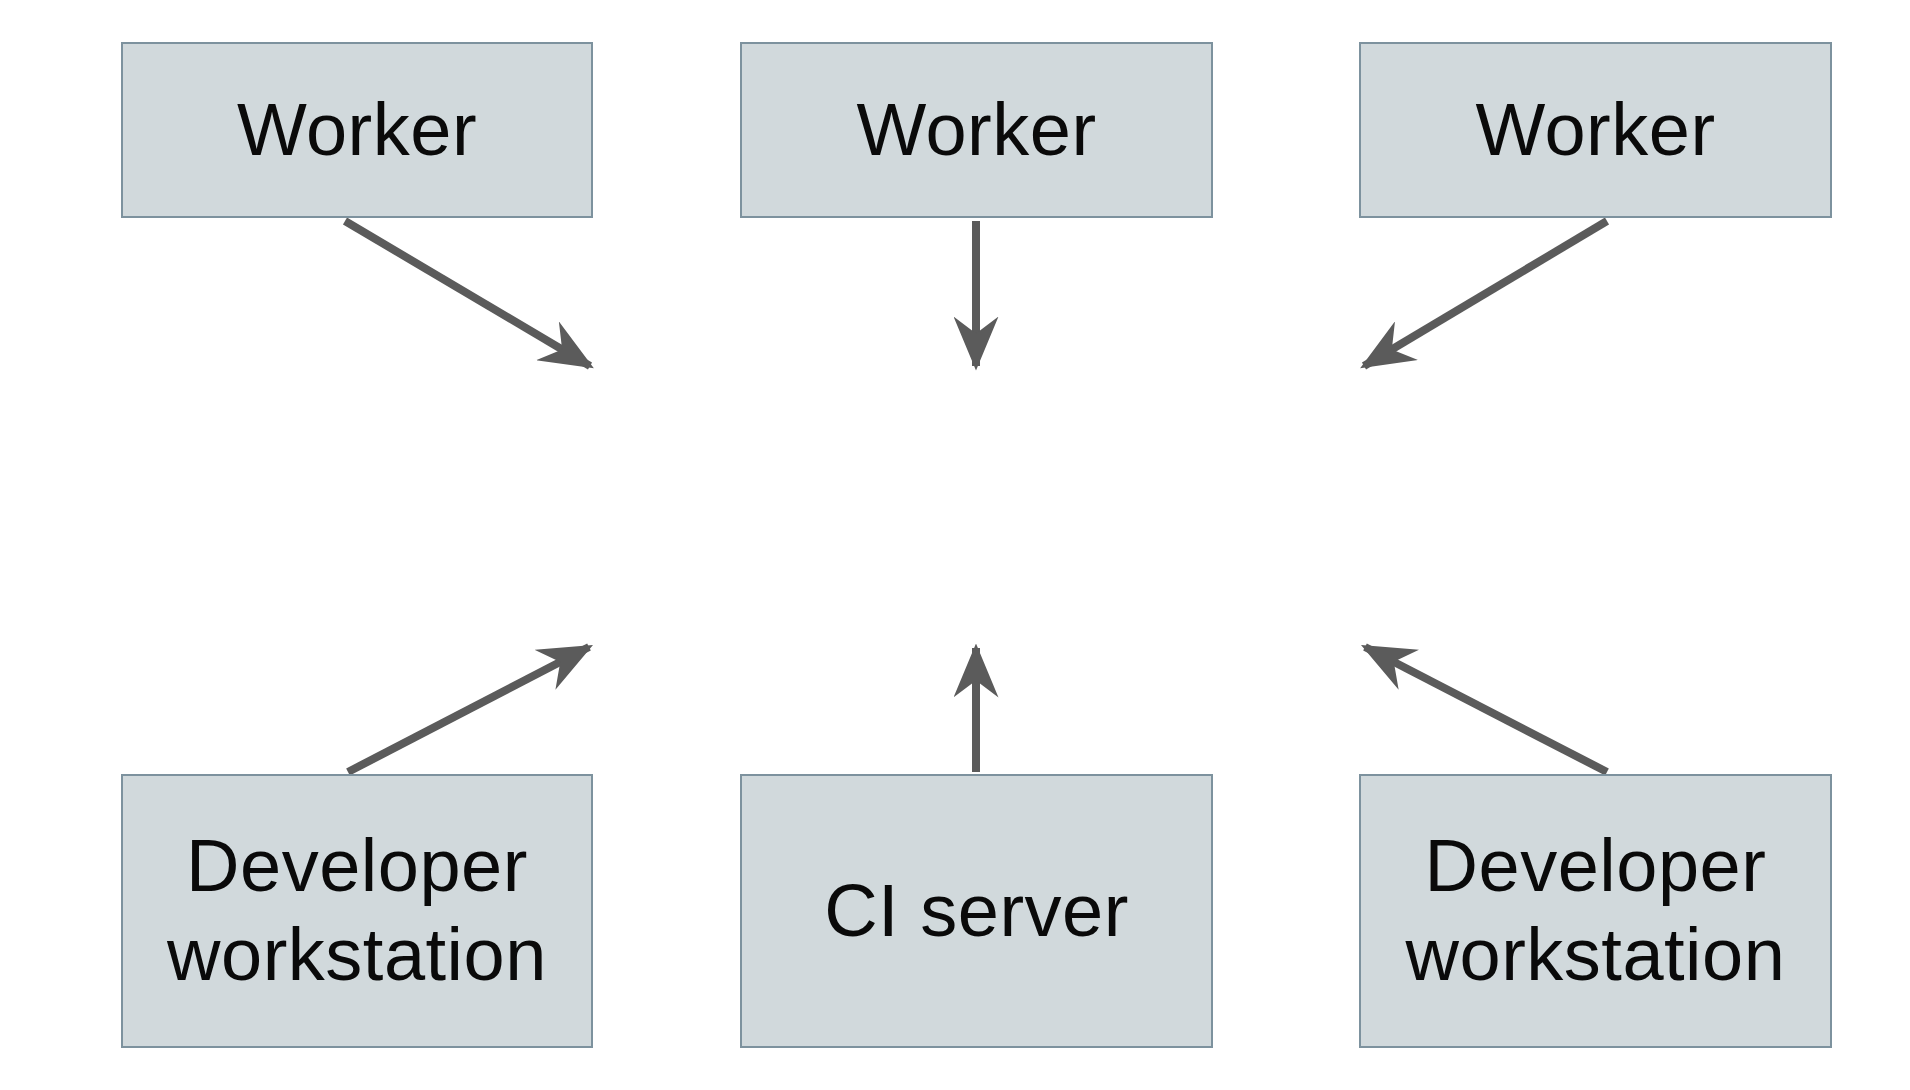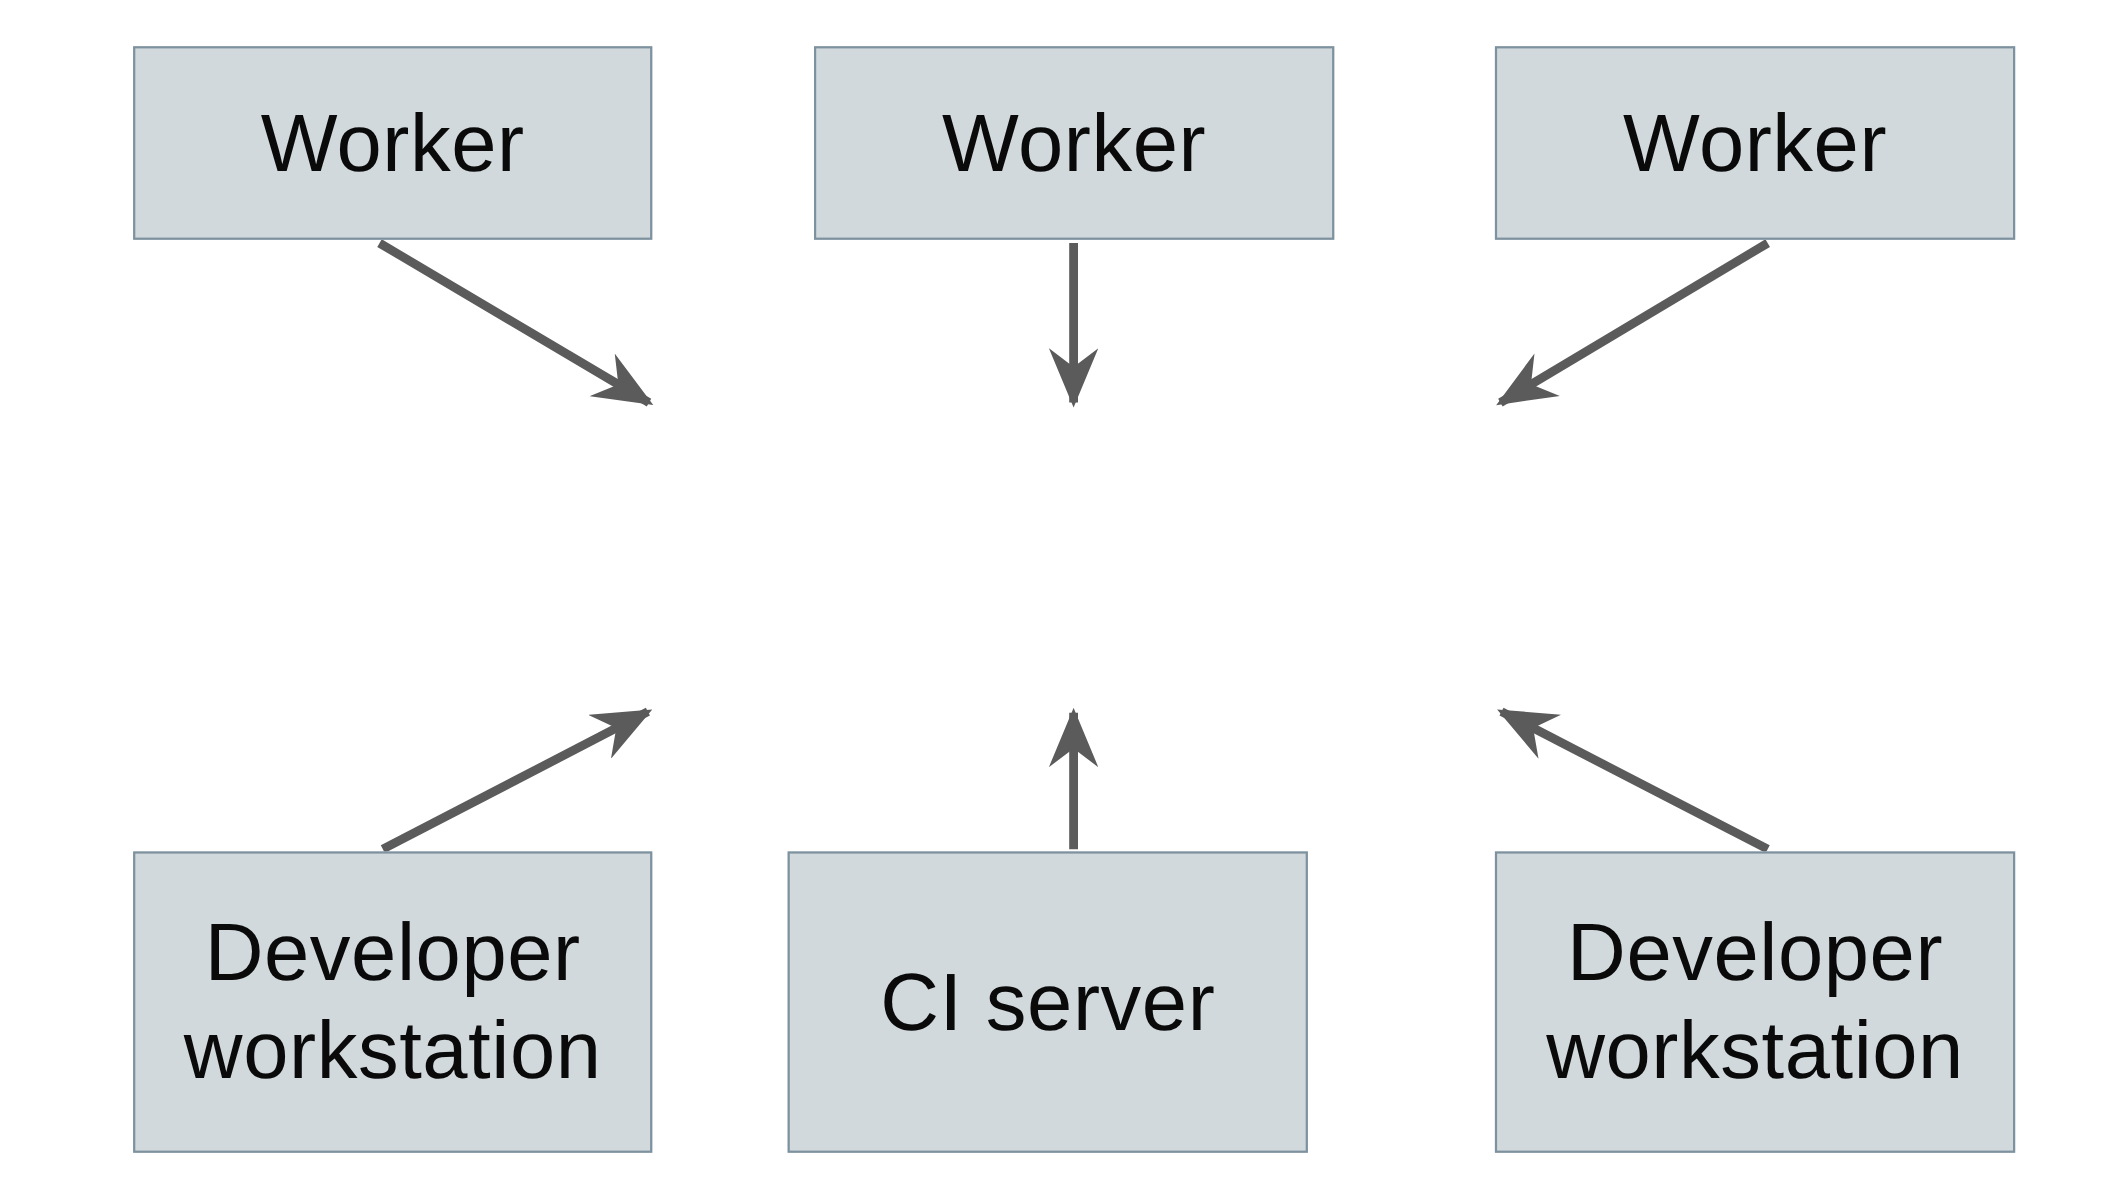--- a/index.html
+++ b/index.html
@@ -43,21 +43,21 @@
   }
   .node span { display: block; padding: 0 10px; }
   
   .n-worker-1 { left: 121px; top: 42px;  width: 472px; height: 176px; }
   .n-worker-2 { left: 740px; top: 42px;  width: 473px; height: 176px; }
   .n-worker-3 { left: 1359px; top: 42px; width: 473px; height: 176px; }
   
   .n-build-master { left: 593px; top: 369px; width: 766px; height: 274px; }
   
   .n-dev-left  { left: 121px; top: 774px;  width: 472px; height: 274px; }
-  .n-ci-server { left: 716px; top: 774px;  width: 473px; height: 274px; justify-content: center; }
+  .n-ci-server { left: 740px; top: 774px;  width: 473px; height: 274px; justify-content: center; }
   .n-dev-right { left: 1359px; top: 774px; width: 473px; height: 274px; }
 </style>
 </head>
 <body>
 
 <div class="stage">
 
   <svg class="arrows" viewBox="0 0 1910 1090" aria-hidden="true">
     <defs>
       <marker id="arrowhead" viewBox="0 0 12 10" refX="11" refY="5" markerWidth="54" markerHeight="45" markerUnits="userSpaceOnUse" orient="auto">

